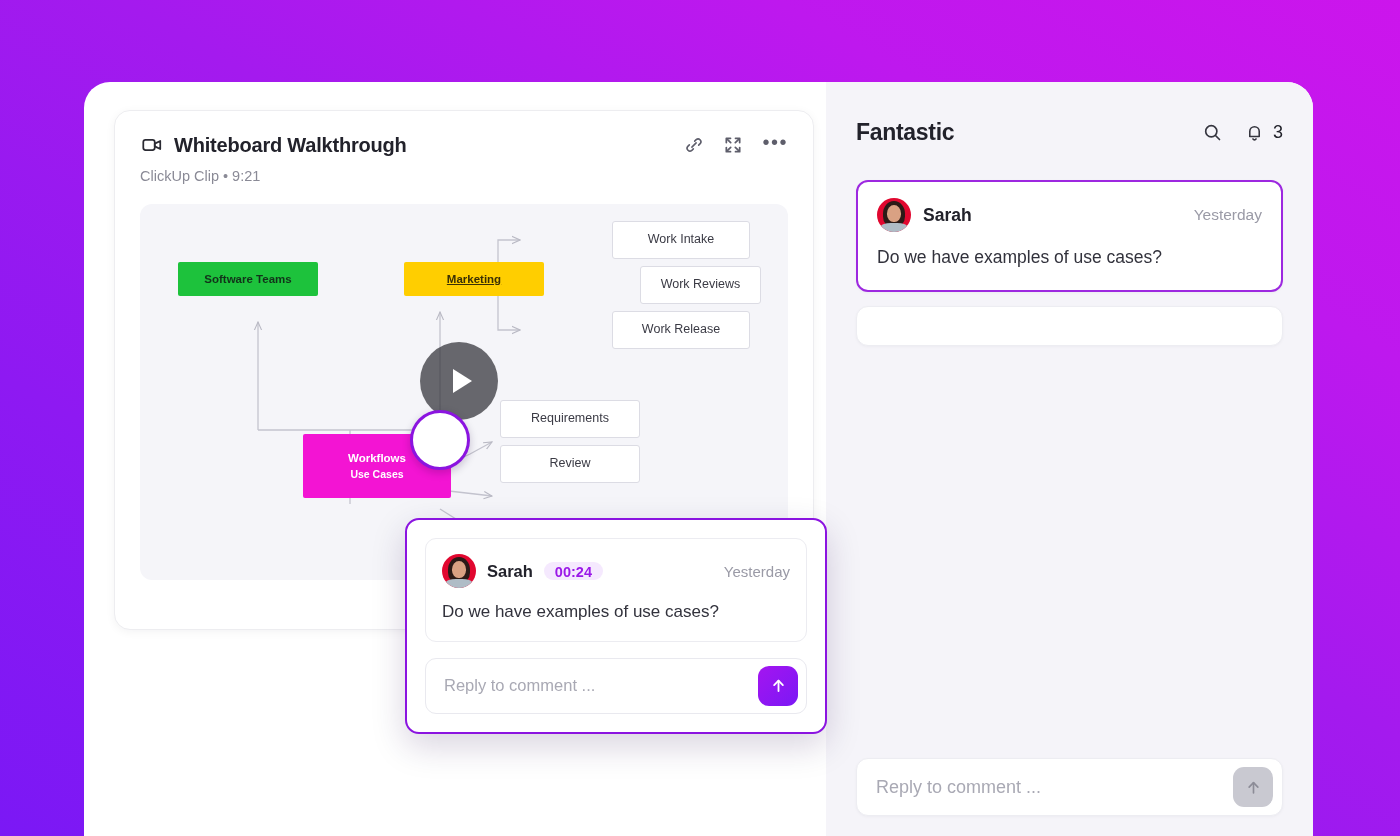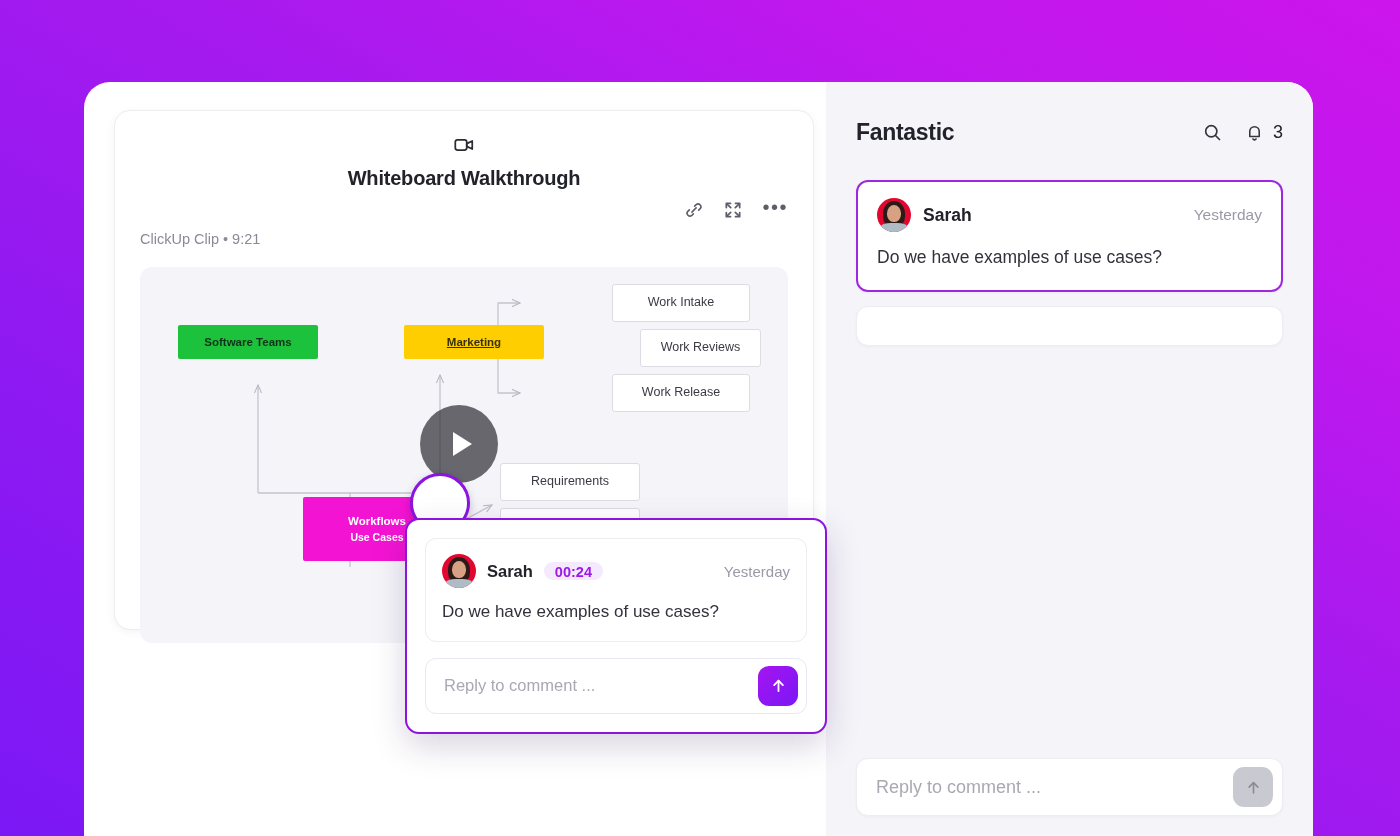--- a/index.html
+++ b/index.html
@@ -39,21 +39,21 @@
     position: relative;
     width: 700px;
     height: 520px;
     background: #ffffff;
     border: 1px solid #EDEDF0;
     border-radius: 16px;
     box-shadow: 0 2px 10px rgba(20,15,40,.05);
     padding: 22px 25px;
   }
 
-  .clip-titlerow { display: flex; align-items: center; gap: 10px; flex-direction: column; }
+  .clip-titlerow { display: flex; align-items: center; gap: 10px; }
   .video-icon { width: 24px; height: 24px; color: #2B2B33; flex: 0 0 auto;
                 display: flex; align-items: center; justify-content: center; }
   #clip-title { font-size: 20px; font-weight: 700; color: #22222B; letter-spacing: -.2px; }
   .clip-actions { margin-left: auto; display: flex; align-items: center; gap: 19px; }
   .clip-actions .ic { width: 20px; height: 20px; color: #5E5E6B; cursor: pointer;
                       display: flex; align-items: center; justify-content: center; }
   .dots { font-size: 20px; line-height: 8px; color: #5E5E6B; letter-spacing: 1.5px; cursor: pointer;
           padding-bottom: 7px; }
   #clip-subtitle { margin-top: 11px; font-size: 14.5px; color: #8A8A96; }
 
@@ -319,21 +319,21 @@
           <span>Work Reviews</span>
         </div>
         <div class="node white" style="left:472px; top:107px; width:138px; height:38px;">
           <span>Work Release</span>
         </div>
 
         <div class="node white" style="left:360px; top:196px; width:140px; height:38px;">
           <span>Requirements</span>
         </div>
         <div class="node white" style="left:360px; top:241px; width:140px; height:38px;">
-          <span>Release</span>
+          <span>Review</span>
         </div>
 
         <div id="play-button">
           <span class="tri"></span>
         </div>
 
         <div id="canvas-marker">
           <span class="av avatar sarah">
             <span class="hair"></span><span class="face"></span><span class="body"></span>
           </span>

